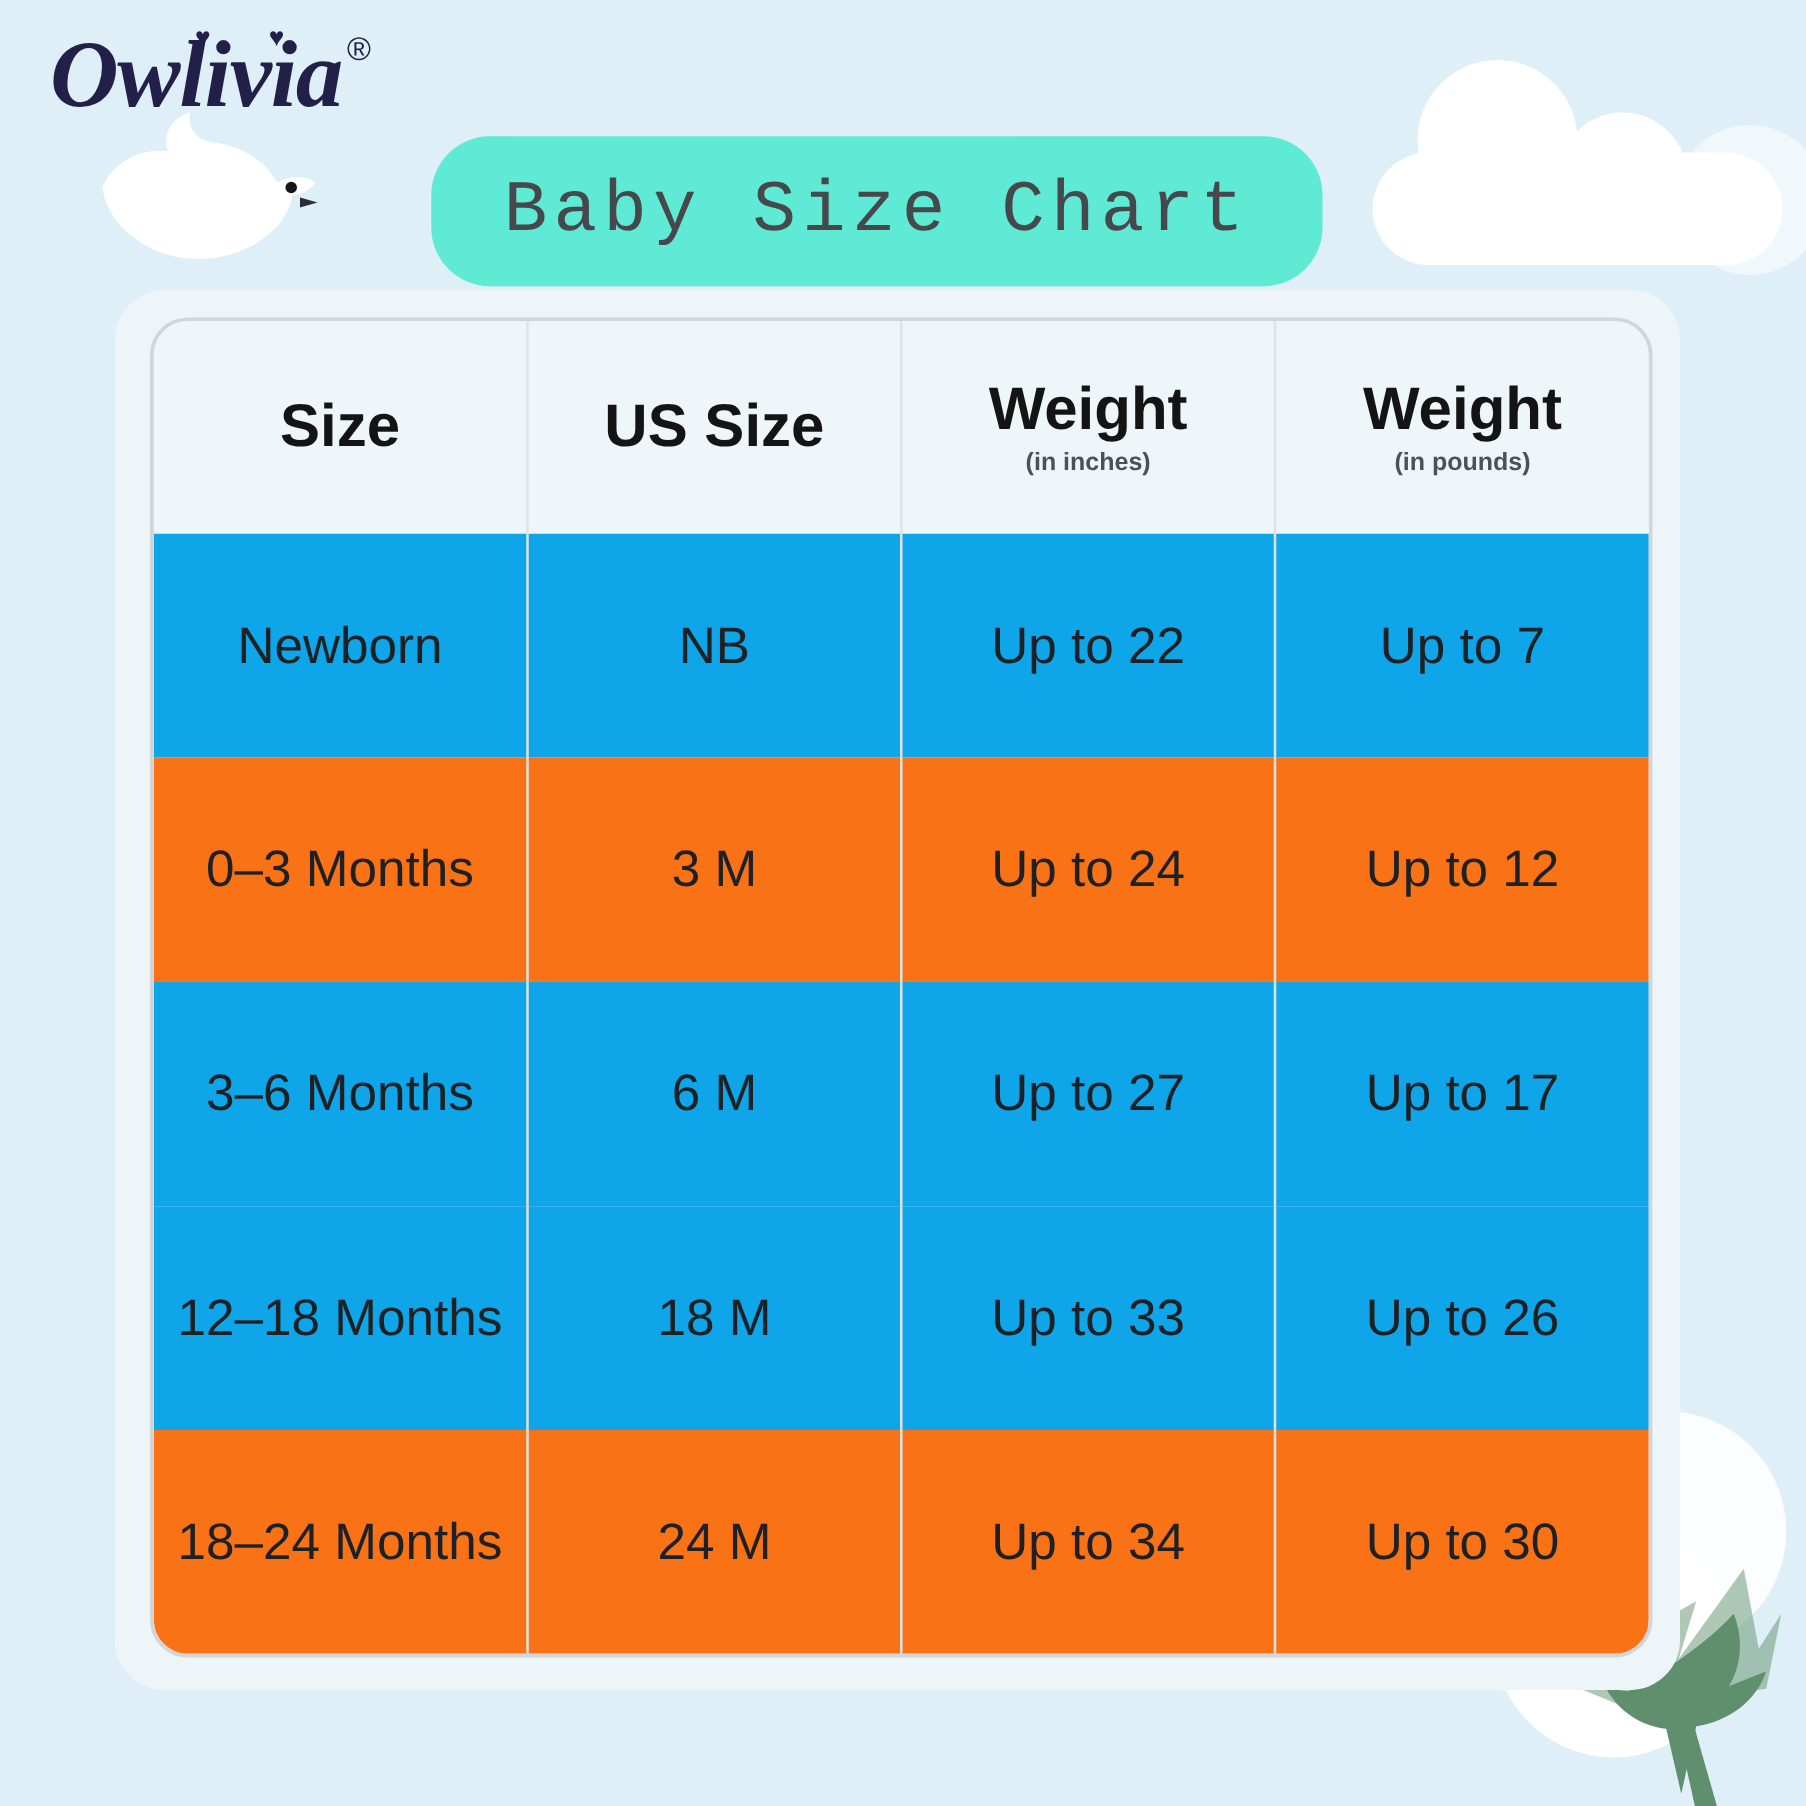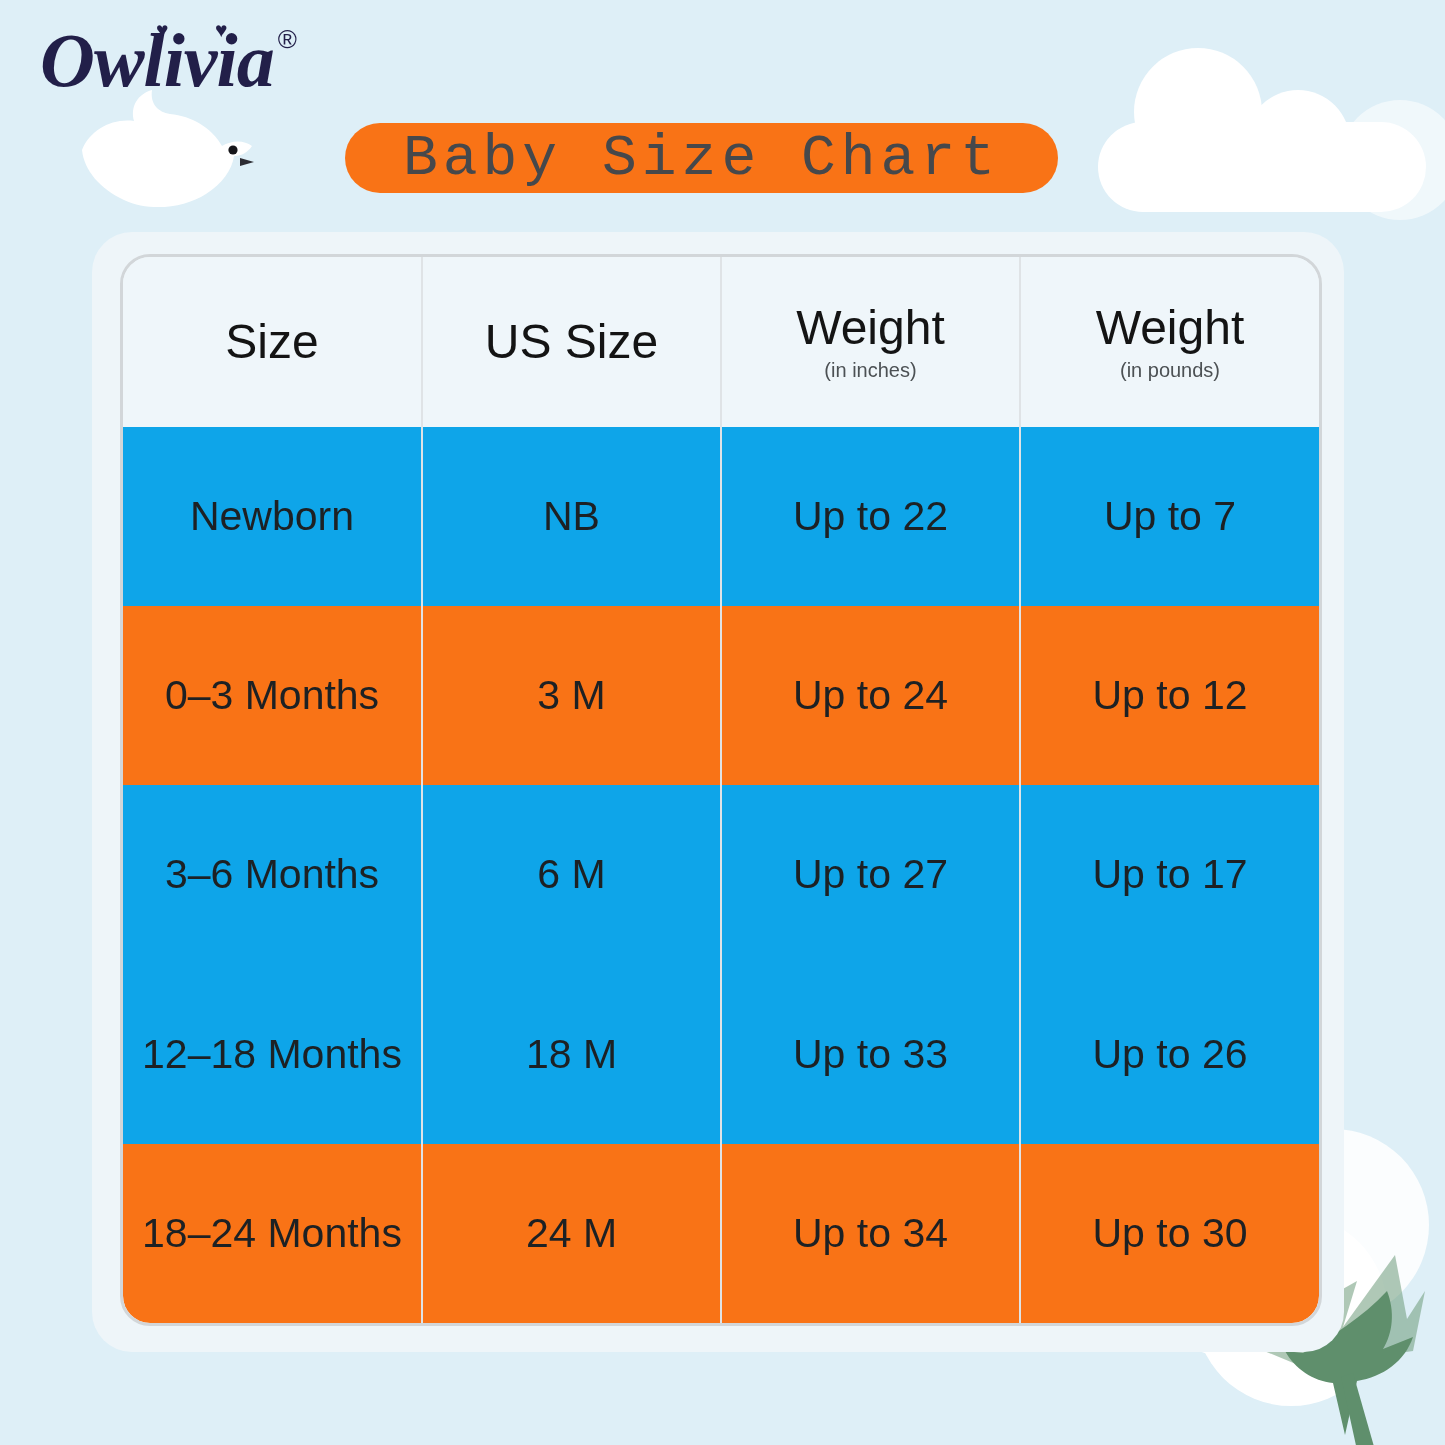--- a/index.html
+++ b/index.html
@@ -103,24 +103,24 @@
     font-size: 21px;
     line-height: 1;
   }
   #logo .heart.h1 { left: 116px; top: -2px; }
   #logo .heart.h2 { left: 175px; top: -2px; }
 
   
   #title-pill {
     position: absolute;
     left: 345px;
-    top: 123px;
+    top: 109px;
     width: 713px;
-    height: 70px;
-    background: #f97316;
+    height: 120px;
+    background: #5eead4;
     border-radius: 47px;
     display: flex;
     align-items: center;
     justify-content: center;
     z-index: 5;
   }
   #title-pill .title-text {
     font-family: "Liberation Mono", "DejaVu Sans Mono", monospace;
     font-size: 58px;
     letter-spacing: 5px;
@@ -165,21 +165,21 @@
     border-right: 2px solid #dfe3e6;
     padding: 0;
   }
   #size-table th:last-child, #size-table td:last-child {
     border-right: none;
   }
 
   thead th {
     background: #eff6fa;
     height: 170px;
-    font-weight: normal;
+    font-weight: bold;
   }
   thead .head-main {
     display: block;
     font-size: 48px;
     color: #141414;
     line-height: 1.05;
   }
   thead .head-sub {
     display: block;
     font-size: 20px;

